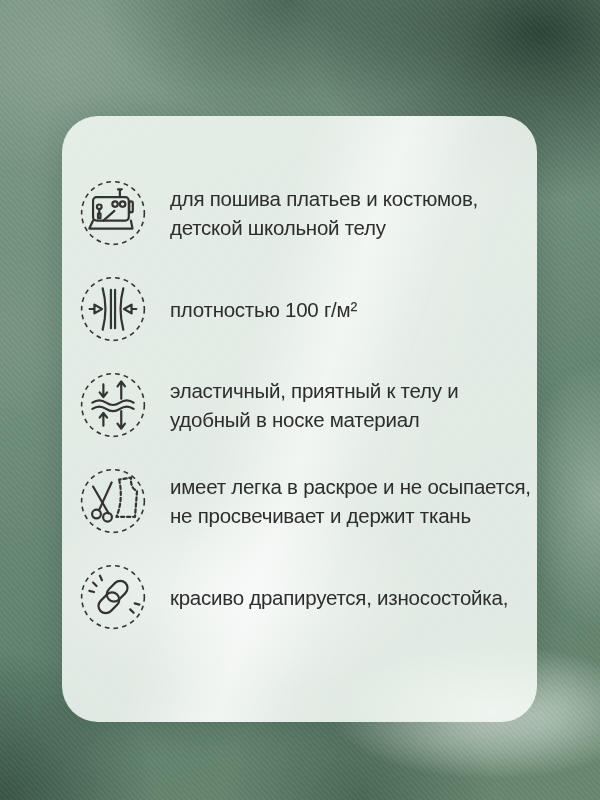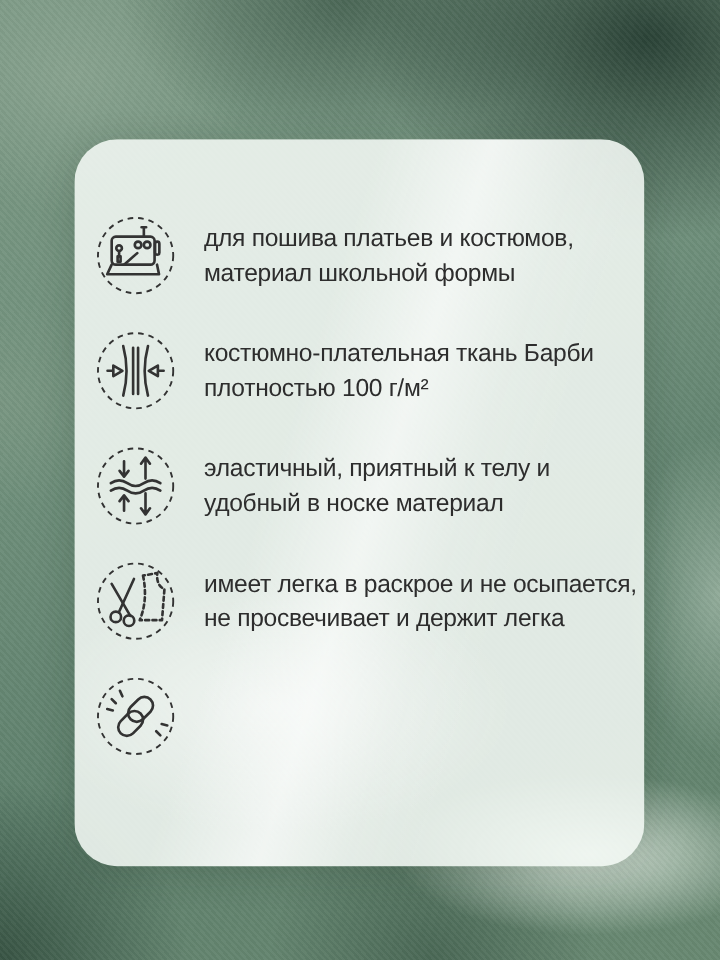--- a/index.html
+++ b/index.html
@@ -78,37 +78,36 @@
           <circle class="st" cx="31" cy="17.5" r="2"></circle>
           <circle class="st" cx="14" cy="19.5" r="1.7"></circle>
           <path class="st" d="M14 21.2 V24.3"></path>
           <rect class="st" x="13.1" y="24.5" width="1.8" height="3.2"></rect>
           <path class="st" d="M17 29.5 L25 22.5"></path>
           <path class="st" d="M9.5 29.5 L6.8 35.3 H38.2 L37 29.5"></path>
         </svg>
       </div>
       <div class="text">
         <span class="line">для пошива платьев и костюмов,</span>
-        <span class="line">материал школьной формы</span>
+        <span class="line">детской школьной телу</span>
       </div>
     </div>
 
     <div class="row">
       <div class="icon-wrap">
         <svg viewBox="0 0 48 48">
           <circle class="ring" cx="24" cy="24" r="22.8"></circle>
           <path class="st" d="M22.5 10 V38 M25.5 10 V38"></path>
           <path class="st" d="M16.5 9 Q20.5 24 16.5 39"></path>
           <path class="st" d="M31.5 9 Q27.5 24 31.5 39"></path>
           <path class="st" d="M10.5 20.8 L16 24 L10.5 27.2 Z M7 24 H10.5"></path>
           <path class="st" d="M37.5 20.8 L32 24 L37.5 27.2 Z M41 24 H37.5"></path>
         </svg>
       </div>
       <div class="text">
-        <span class="line">костюмно-плательная ткань Барби</span>
         <span class="line">плотностью 100 г/м²</span>
       </div>
     </div>
 
     <div class="row">
       <div class="icon-wrap">
         <svg viewBox="0 0 48 48">
           <circle class="ring" cx="24" cy="24" r="22.8"></circle>
           <path class="st" d="M9 22.3 q5 -3.4 10 0 t10 0 t10 0"></path>
           <path class="st" d="M9 26.8 q5 -3.4 10 0 t10 0 t10 0"></path>
@@ -130,32 +129,33 @@
           <circle class="ring" cx="24" cy="24" r="22.8"></circle>
           <path class="st dash" d="M28.5 8.5 C30.5 18 30 27 26.5 35.5 L40 35.5 L41.5 16.5 C37.8 15.5 36.6 11 37.2 6.9 L28.5 8.5 Z"></path>
           <circle class="st" cx="12" cy="33.5" r="3.2"></circle>
           <circle class="st" cx="20" cy="35.8" r="3.2"></circle>
           <path class="st" d="M13.8 30.8 L23 10.5"></path>
           <path class="st" d="M20.8 32.9 L9.5 13.5"></path>
         </svg>
       </div>
       <div class="text">
         <span class="line">имеет легка в раскрое и не осыпается,</span>
-        <span class="line">не просвечивает и держит легка</span>
+        <span class="line">не просвечивает и держит ткань</span>
       </div>
     </div>
 
     <div class="row">
       <div class="icon-wrap">
         <svg viewBox="0 0 48 48">
           <circle class="ring" cx="24" cy="24" r="22.8"></circle>
           <rect class="st" x="12.5" y="23" width="17" height="10.5" rx="5.25" transform="rotate(-45 21 28.25)"></rect>
           <rect class="st" x="18.5" y="14.5" width="17" height="10.5" rx="5.25" transform="rotate(-45 27 19.75)"></rect>
           <path class="st" d="M9.5 13.5 L12 16 M6.8 19.5 L10.2 20.4 M14.5 8.5 L16 11.8"></path>
           <path class="st" d="M36.5 33 L39 35.5 M39.8 28.6 L43.2 29.5"></path>
         </svg>
       </div>
       <div class="text">
+        <span class="line">красиво драпируется, износостойка,</span>
       </div>
     </div>
 
   </div>
 </div>
 
 </body></html>

